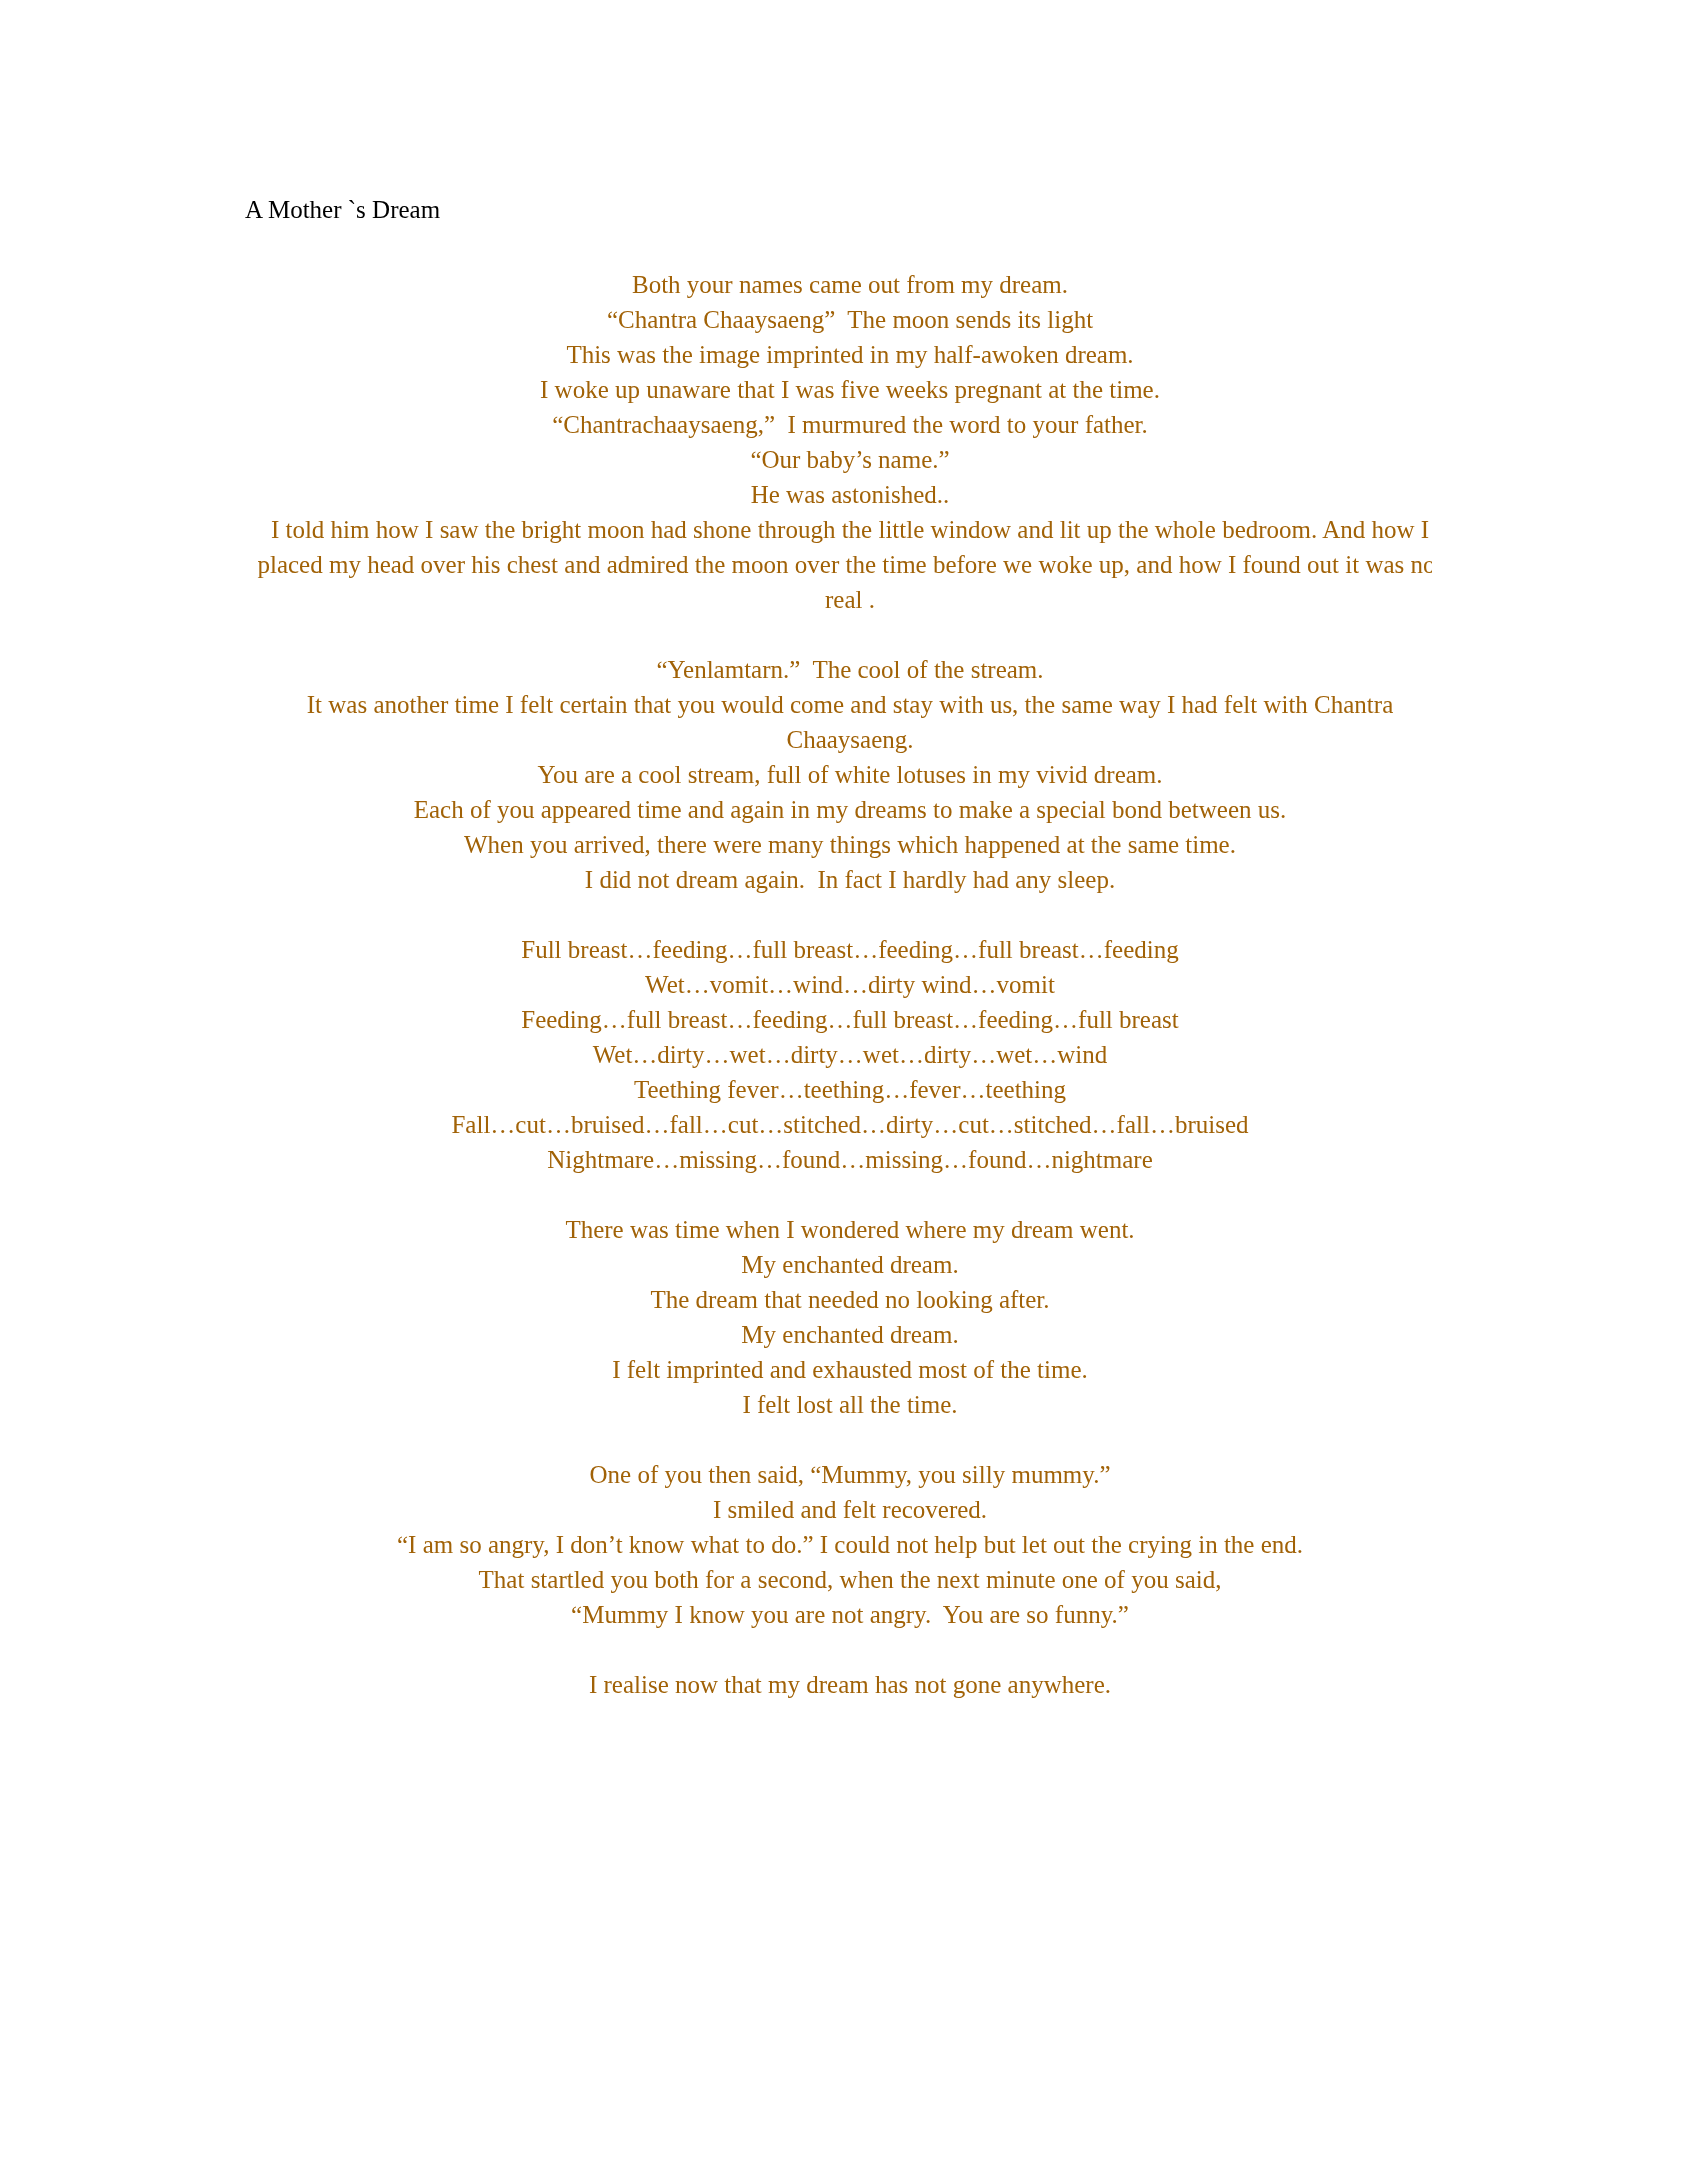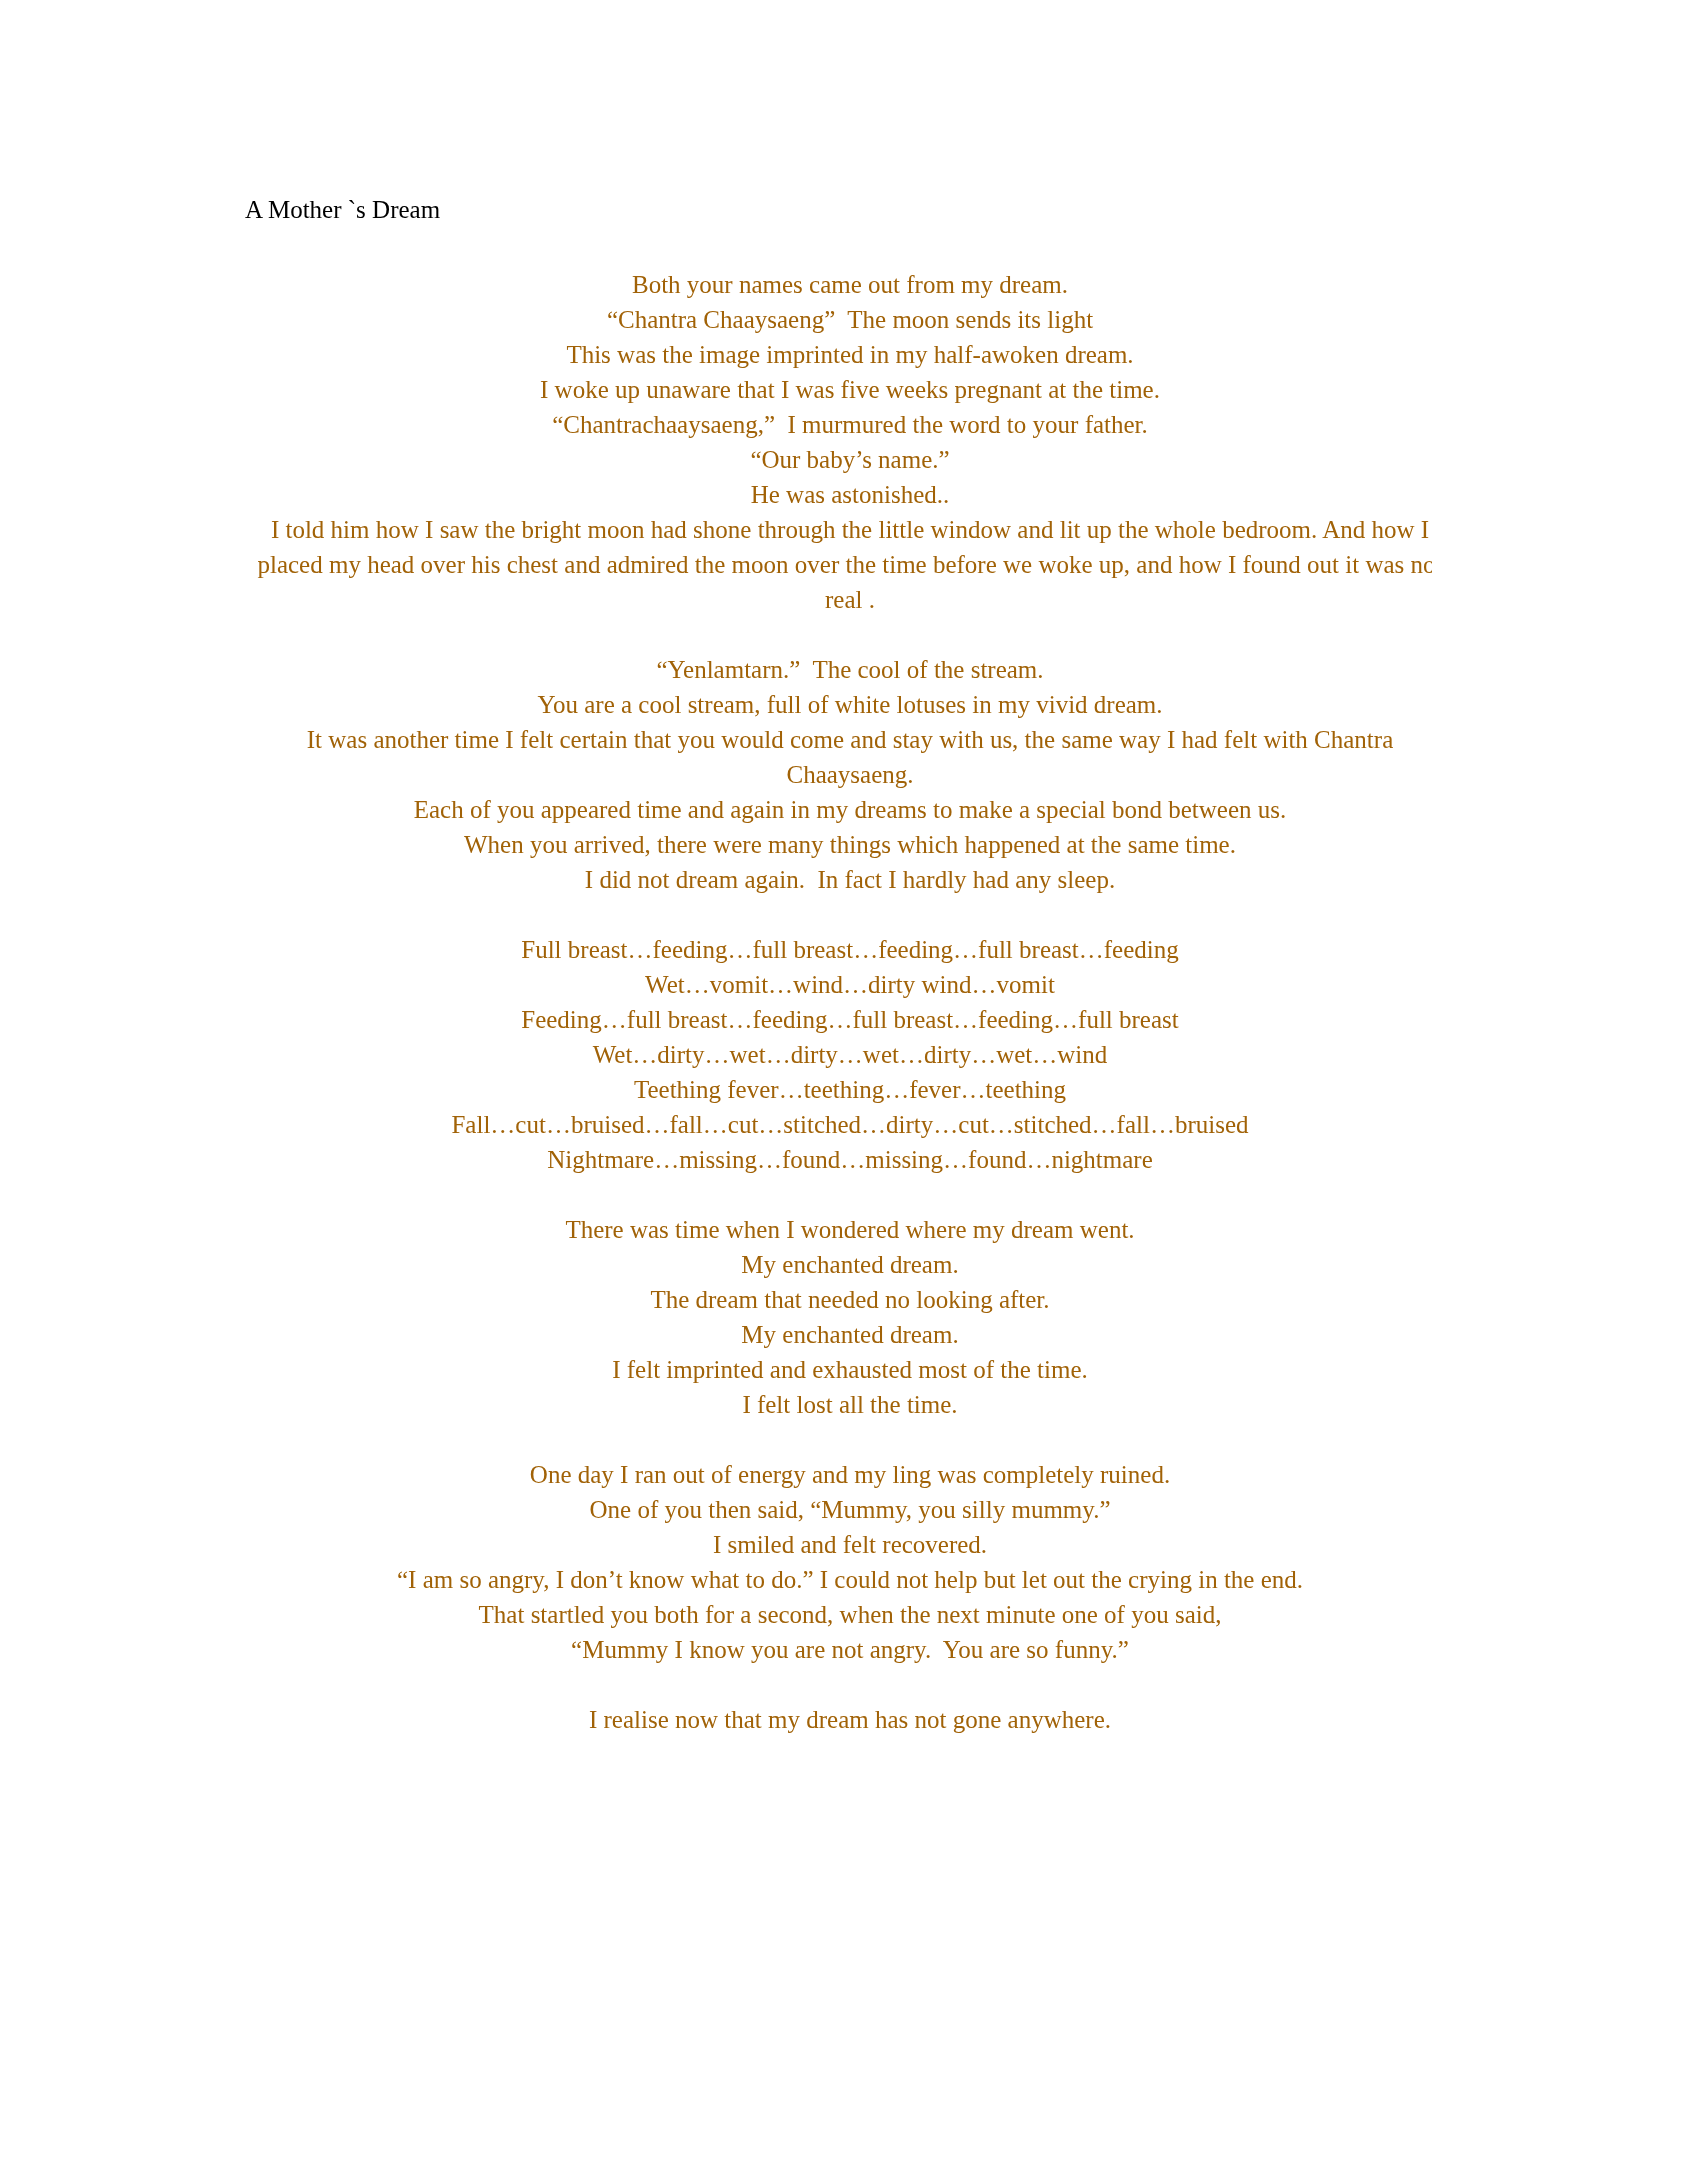--- a/index.html
+++ b/index.html
@@ -80,22 +80,22 @@
       <p class="line">“Chantrachaaysaeng,”  I murmured the word to your father.</p>
       <p class="line">“Our baby’s name.”</p>
       <p class="line">He was astonished..</p>
       <p class="line wrap">I told him how I saw the bright moon had shone through the little window and lit up the whole bedroom.  And how I placed my head over his chest and admired the moon over the time before we woke up, and how I found out it was not real .</p>
     </div>
 
     <div class="stanza-gap"></div>
 
     <div class="stanza">
       <p class="line">“Yenlamtarn.”  The cool of the stream.</p>
+      <p class="line wrap">It was another time I felt certain that you would come and stay with us, the same way I had felt with Chantra Chaaysaeng.</p>
       <p class="line">You are a cool stream, full of white lotuses in my vivid dream.</p>
-      <p class="line wrap">It was another time I felt certain that you would come and stay with us, the same way I had felt with Chantra Chaaysaeng.</p>
       <p class="line">Each of you appeared time and again in my dreams to make a special bond between us.</p>
       <p class="line">When you arrived, there were many things which happened at the same time.</p>
       <p class="line">I did not dream again.  In fact I hardly had any sleep.</p>
     </div>
 
     <div class="stanza-gap"></div>
 
     <div class="stanza">
       <p class="line">Full breast…feeding…full breast…feeding…full breast…feeding</p>
       <p class="line">Wet…vomit…wind…dirty wind…vomit</p>
@@ -113,21 +113,20 @@
       <p class="line">My enchanted dream.</p>
       <p class="line">The dream that needed no looking after.</p>
       <p class="line">My enchanted dream.</p>
       <p class="line">I felt imprinted and exhausted most of the time.</p>
       <p class="line">I felt lost all the time.</p>
     </div>
 
     <div class="stanza-gap"></div>
 
     <div class="stanza">
-      <p class="line">One day I ran out of energy and my ling was completely ruined.</p>
       <p class="line">One of you then said, “Mummy, you silly mummy.”</p>
       <p class="line">I smiled and felt recovered.</p>
       <p class="line">“I am so angry, I don’t know what to do.” I could not help but let out the crying in the end.</p>
       <p class="line">That startled you both for a second, when the next minute one of you said,</p>
       <p class="line">“Mummy I know you are not angry.  You are so funny.”</p>
     </div>
 
     <div class="stanza-gap"></div>
 
     <div class="stanza">

